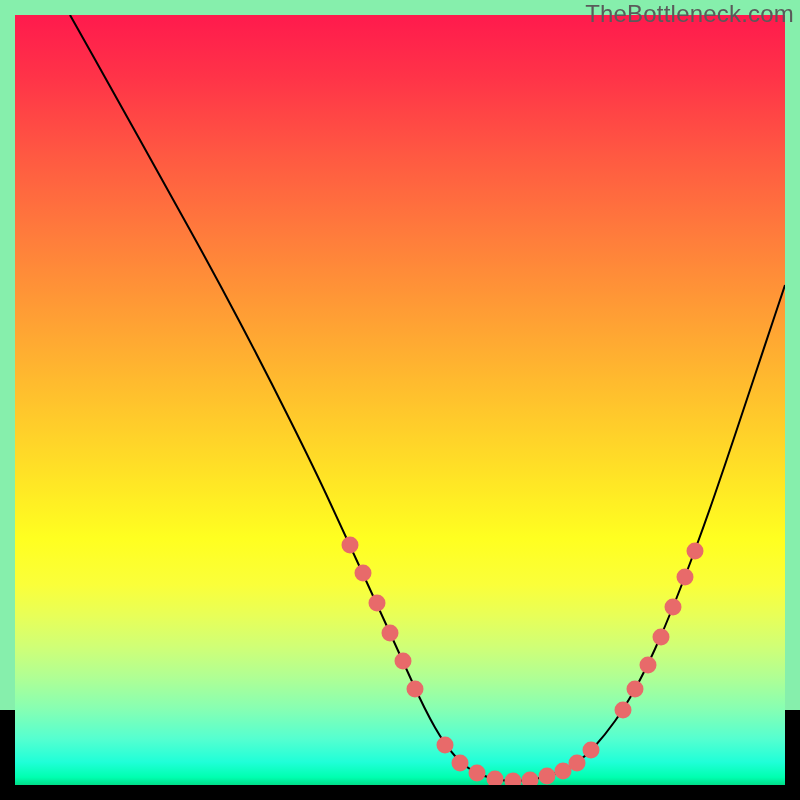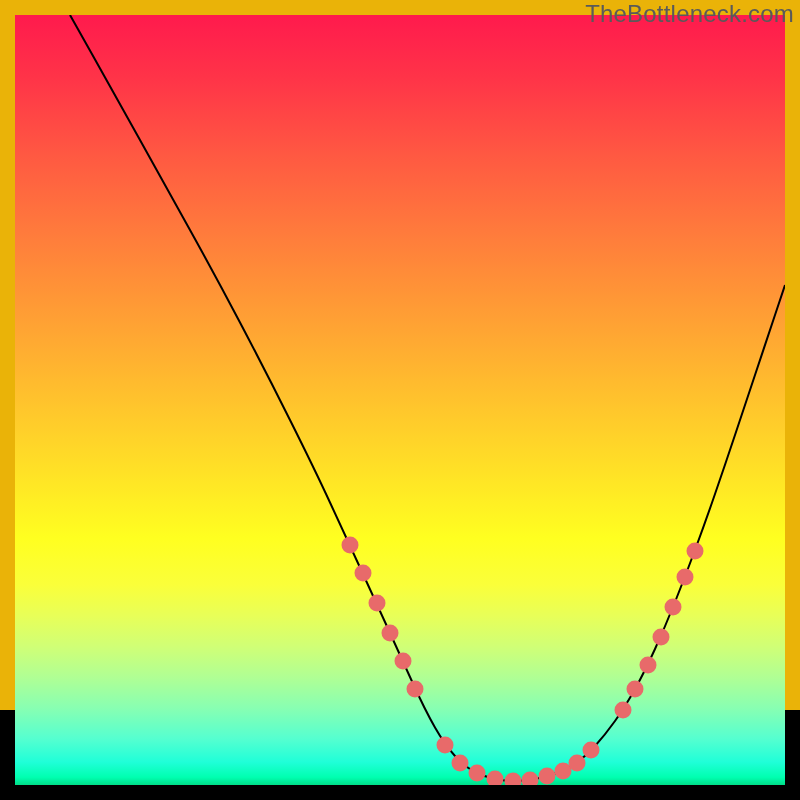--- a/index.html
+++ b/index.html
@@ -1,21 +1,21 @@
 <!DOCTYPE html>
 <html><head>
 <meta charset="utf-8">
 <style>
   * { margin: 0; padding: 0; box-sizing: border-box; }
   html, body { width: 800px; height: 800px; overflow: hidden; background: #000; }
   .chart-container {
     position: relative;
     width: 800px;
     height: 710px;
-    background: #eab308;
+    background: #86efac;
   }
   .plot-area {
     position: absolute;
     left: 15px;
     top: 15px;
     width: 770px;
     height: 770px;
     background: linear-gradient(to bottom,
       #ff1a4d 0%,
       #ff3348 8%,

